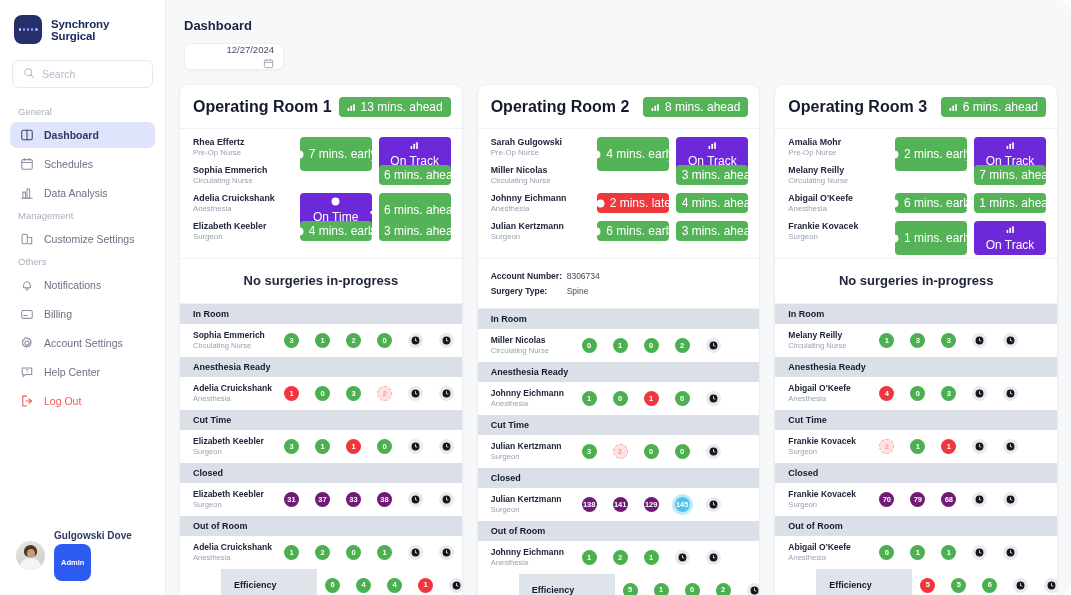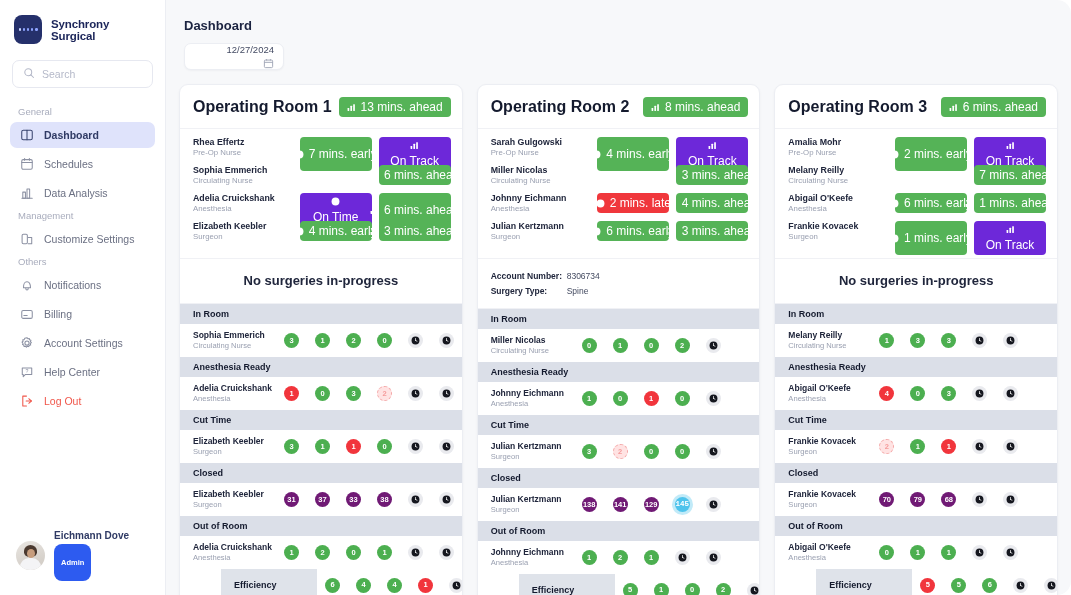--- a/index.html
+++ b/index.html
@@ -152,21 +152,21 @@
   .dots { display:flex; align-items:center; flex: 1 1 auto; }
   .dot-slot { width: 31px; display:flex; align-items:center; justify-content:center; flex:0 0 31px;}
   .dot {
     width: 15px; height: 15px; border-radius: 50%;
     display:flex; align-items:center; justify-content:center;
     font-size: 7.5px; color:#fff; font-weight:bold; line-height:1;
   }
   .dot.green { background:#4caf50; }
   .dot.red   { background:#f1353c; }
   .dot.cyan  { background:#701a75; }
-  .dot.cyan-hl { background:#4ec3ec; box-shadow: 0 0 0 3px rgba(78,195,236,0.35); font-family: Liberation Mono, monospace; }
+  .dot.cyan-hl { background:#4ec3ec; box-shadow: 0 0 0 3px rgba(78,195,236,0.35); }
   .dot.ghost { background: #ffe3e3; color:#f59b9b; border: 1px dashed #f4a7a7; }
   .dot.clock { background:#e9eaee; }
   .metric-row .dots { background: #fff; }
   .phase-row.metric-row { min-height: 32px; padding-left: 41px; }
 </style>
 </head>
 <body>
 
 <div class="app">
 
@@ -285,21 +285,21 @@
 
     <div class="sidebar-spacer"></div>
 
     <div class="user-card">
       <div class="avatar">
         <div class="body"></div>
           <div class="hair"></div>
           <div class="face"></div>
       </div>
       <div>
-        <div class="user-name">Eichmann Dove</div>
+        <div class="user-name">Gulgowski Dove</div>
         <span class="user-badge">Admin</span>
       </div>
     </div>
   </aside>
 
   <main class="main">
     <div class="page-title">Dashboard</div>
     <div class="datepicker">
       <span class="val">12/27/2024</span>
       <span>

